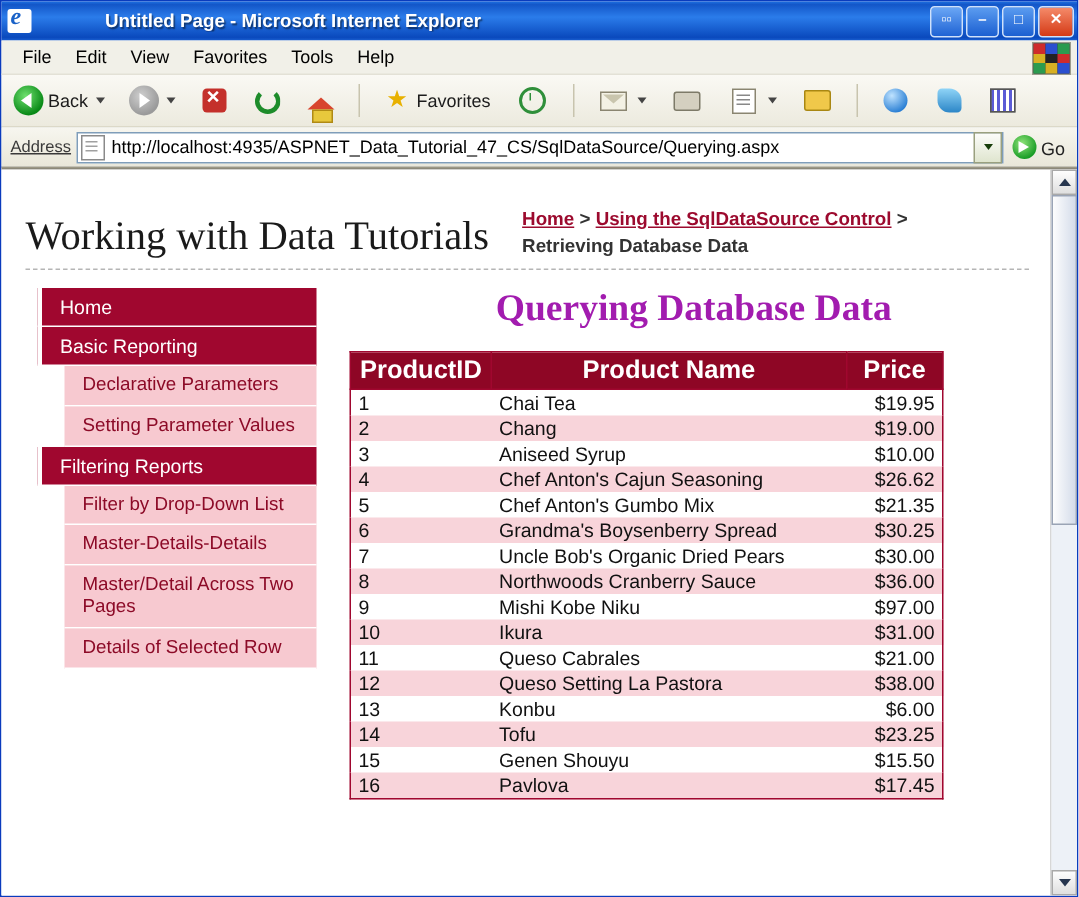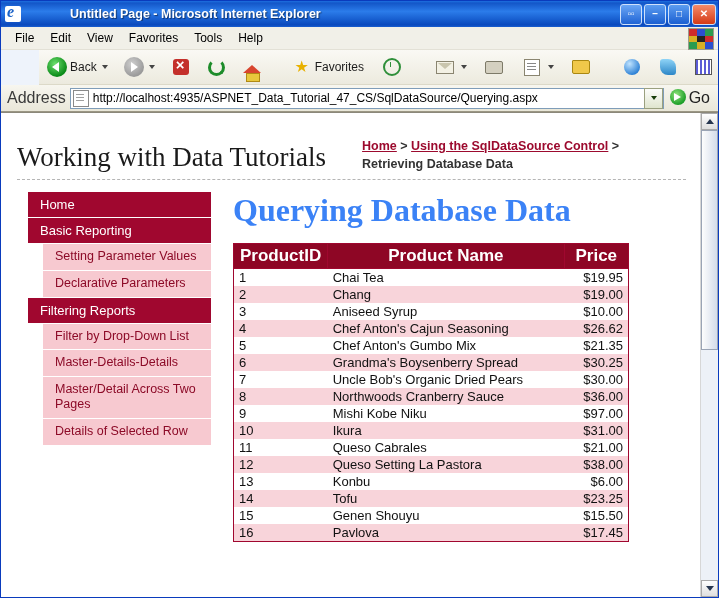--- a/index.html
+++ b/index.html
@@ -110,21 +110,20 @@
   .menu-flag i { display:block; }
   
   .toolbar {
     height: 34px;
     background: linear-gradient(to bottom, #faf9f4, #eceade);
     border-bottom: 1px solid #dcd9c8;
     display: flex;
     align-items: center;
     padding: 0 4px;
     gap: 8px;
-    margin-left: 38px;
   }
   .tb-btn {
     display: flex;
     align-items: center;
     gap: 3px;
     padding: 2px 4px;
     height: 26px;
     box-sizing: border-box;
     font-size: 12px;
     color: #1c1c1c;
@@ -312,22 +311,23 @@
   .addrbar {
     height: 26px;
     background: linear-gradient(to bottom, #f7f6ef, #e9e7d9);
     border-bottom: 1px solid #9b9784;
     display: flex;
     align-items: center;
     padding: 0 2px 0 6px;
     gap: 4px;
   }
   .addrbar .lbl {
-    font-size: 16px;
+    font-size: 11px;
     color: #3a3a3a;
+    text-decoration: underline;
   }
   .addr-input {
     flex: 1;
     height: 21px;
     background: #fff;
     border: 1px solid #7f9db9;
     display: flex;
     align-items: center;
     padding-left: 2px;
     box-sizing: border-box;
@@ -362,24 +362,24 @@
     background: linear-gradient(to bottom, #fcfcfa, #dfe5ce);
     border: 1px solid #9aa07f;
     display: flex;
     align-items: center;
     justify-content: center;
     flex: none;
   }
   .addr-drop .caret { border-top-color: #173d0a; }
   .go-btn {
     display: flex;
-    align-items: flex-start;
+    align-items: flex-end;
     gap: 3px;
     padding: 0 6px 0 2px;
-    font-size: 16px;
+    font-size: 12px;
     color: #222;
     white-space: nowrap;
   }
   .ic-go {
     width: 16px; height: 16px;
     border-radius: 50%;
     background: radial-gradient(circle at 40% 35%, #8fe37a, #159a23 75%);
     position: relative;
   }
   .ic-go::after {
@@ -418,21 +418,21 @@
     margin-right: 14px;
   }
   .site-title {
     font-family: "Liberation Serif", serif;
     font-size: 27px;
     color: #1a1a1a;
     line-height: 1.15;
     white-space: nowrap;
   }
   .breadcrumb {
-    margin-left: 36px;
+    margin-left: 22px;
     font-size: 12.5px;
     font-weight: bold;
     line-height: 1.45;
     padding-top: 14px;
     max-width: 300px;
   }
   .breadcrumb a {
     color: #9c0a2e;
     text-decoration: underline;
   }
@@ -466,24 +466,25 @@
     line-height: 1.25;
   }
   
   .main {
     flex: 1;
     padding-left: 22px;
     padding-right: 8px;
   }
   .main h1 {
     font-family: "Liberation Serif", serif;
-    font-size: 32px;
-    color: #3b82f6;
+    font-size: 25px;
+    color: #a21caf;
     margin: 0 0 14px 0;
     font-weight: bold;
+    text-align: center;
   }
   table.grid {
     border-collapse: collapse;
     border: 1px solid #a0072f;
     font-size: 13px;
     width: 100%;
     max-width: 396px;
   }
   table.grid th {
     background: #8e0625;
@@ -731,22 +732,22 @@
             <a href="#">Using the SqlDataSource Control</a>
             <span class="sep">&gt;</span>
             <span class="current">Retrieving Database Data</span>
           </div>
         </div>
 
         <div class="body-cols">
           <div class="sidemenu">
             <div class="menu-top">Home</div>
             <div class="menu-top">Basic Reporting</div>
+            <div class="menu-sub">Declarative Parameters</div>
             <div class="menu-sub">Setting Parameter Values</div>
-            <div class="menu-sub">Declarative Parameters</div>
             <div class="menu-top">Filtering Reports</div>
             <div class="menu-sub">Filter by Drop-Down List</div>
             <div class="menu-sub">Master-Details-Details</div>
             <div class="menu-sub">Master/Detail Across Two Pages</div>
             <div class="menu-sub">Details of Selected Row</div>
           </div>
 
           <div class="main">
             <h1>Querying Database Data</h1>
             <table class="grid">

